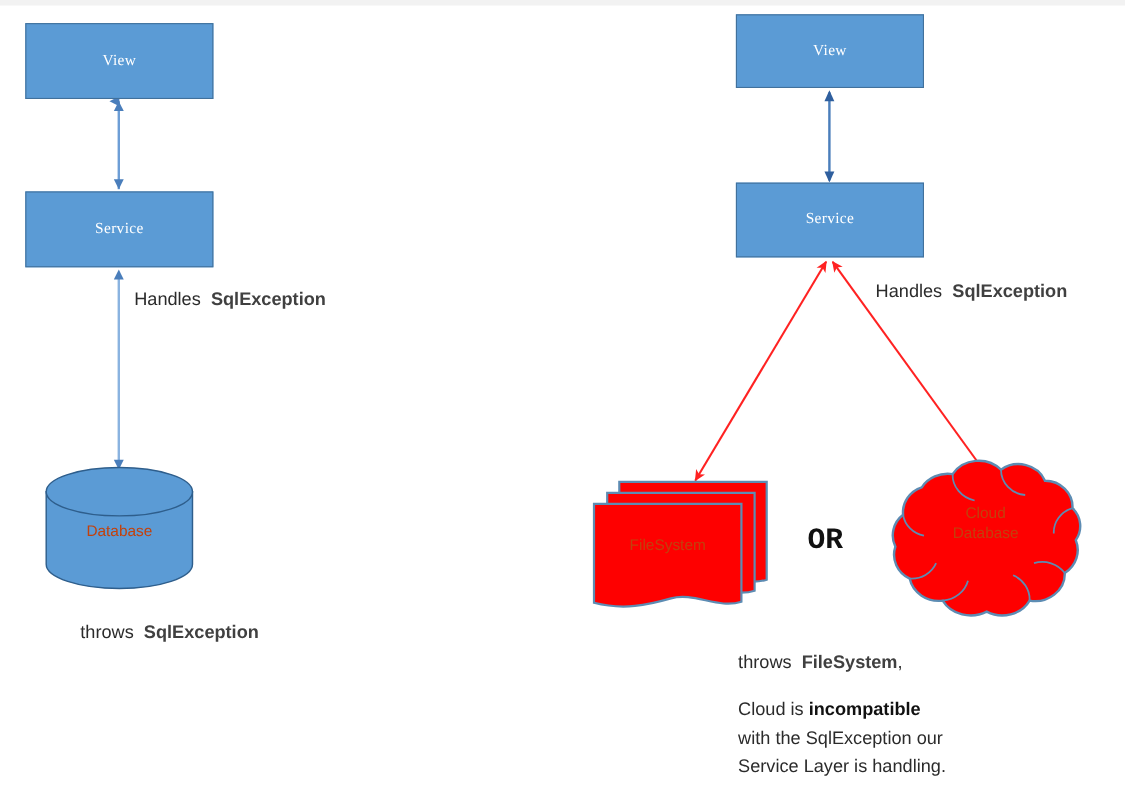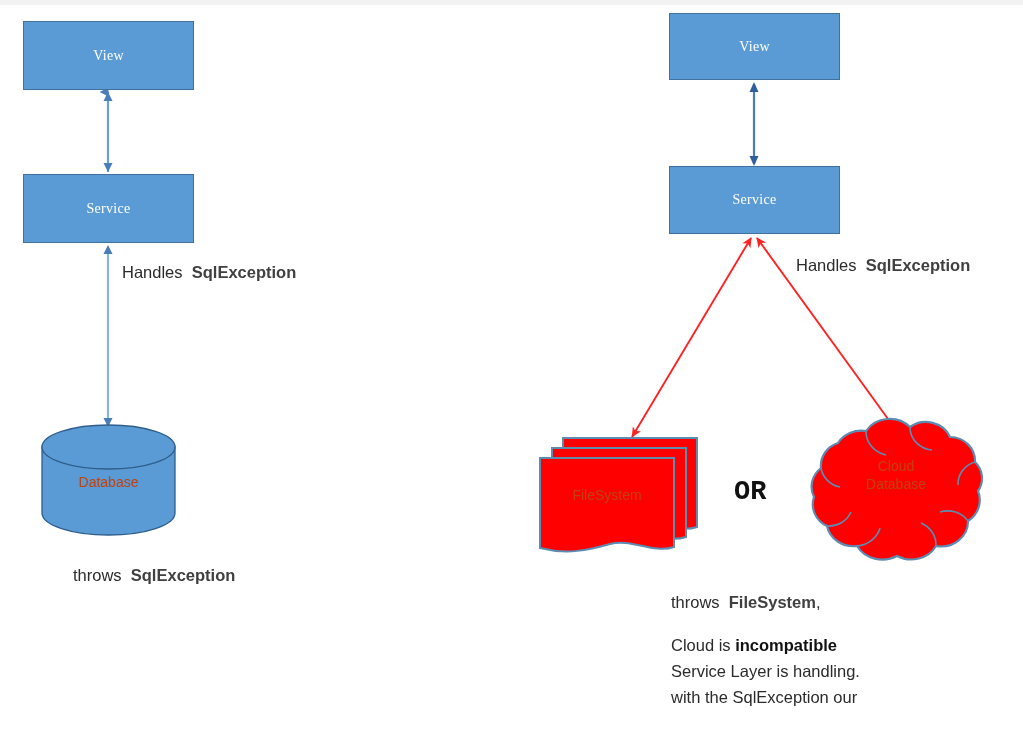--- a/index.html
+++ b/index.html
@@ -218,15 +218,15 @@
 
 <div class="note" style="left:671px; top:593px;">
   <span>throws</span>
   &nbsp;<b>FileSystem</b><span>,</span>
 </div>
 
 <div class="para" style="left:671px; top:632px;">
   <div>
     <span>Cloud is </span><b>incompatible</b>
   </div>
+  <div>with the SqlException our</div>
   <div>Service Layer is handling.</div>
-  <div>with the SqlException our</div>
 </div>
 
 </body></html>

